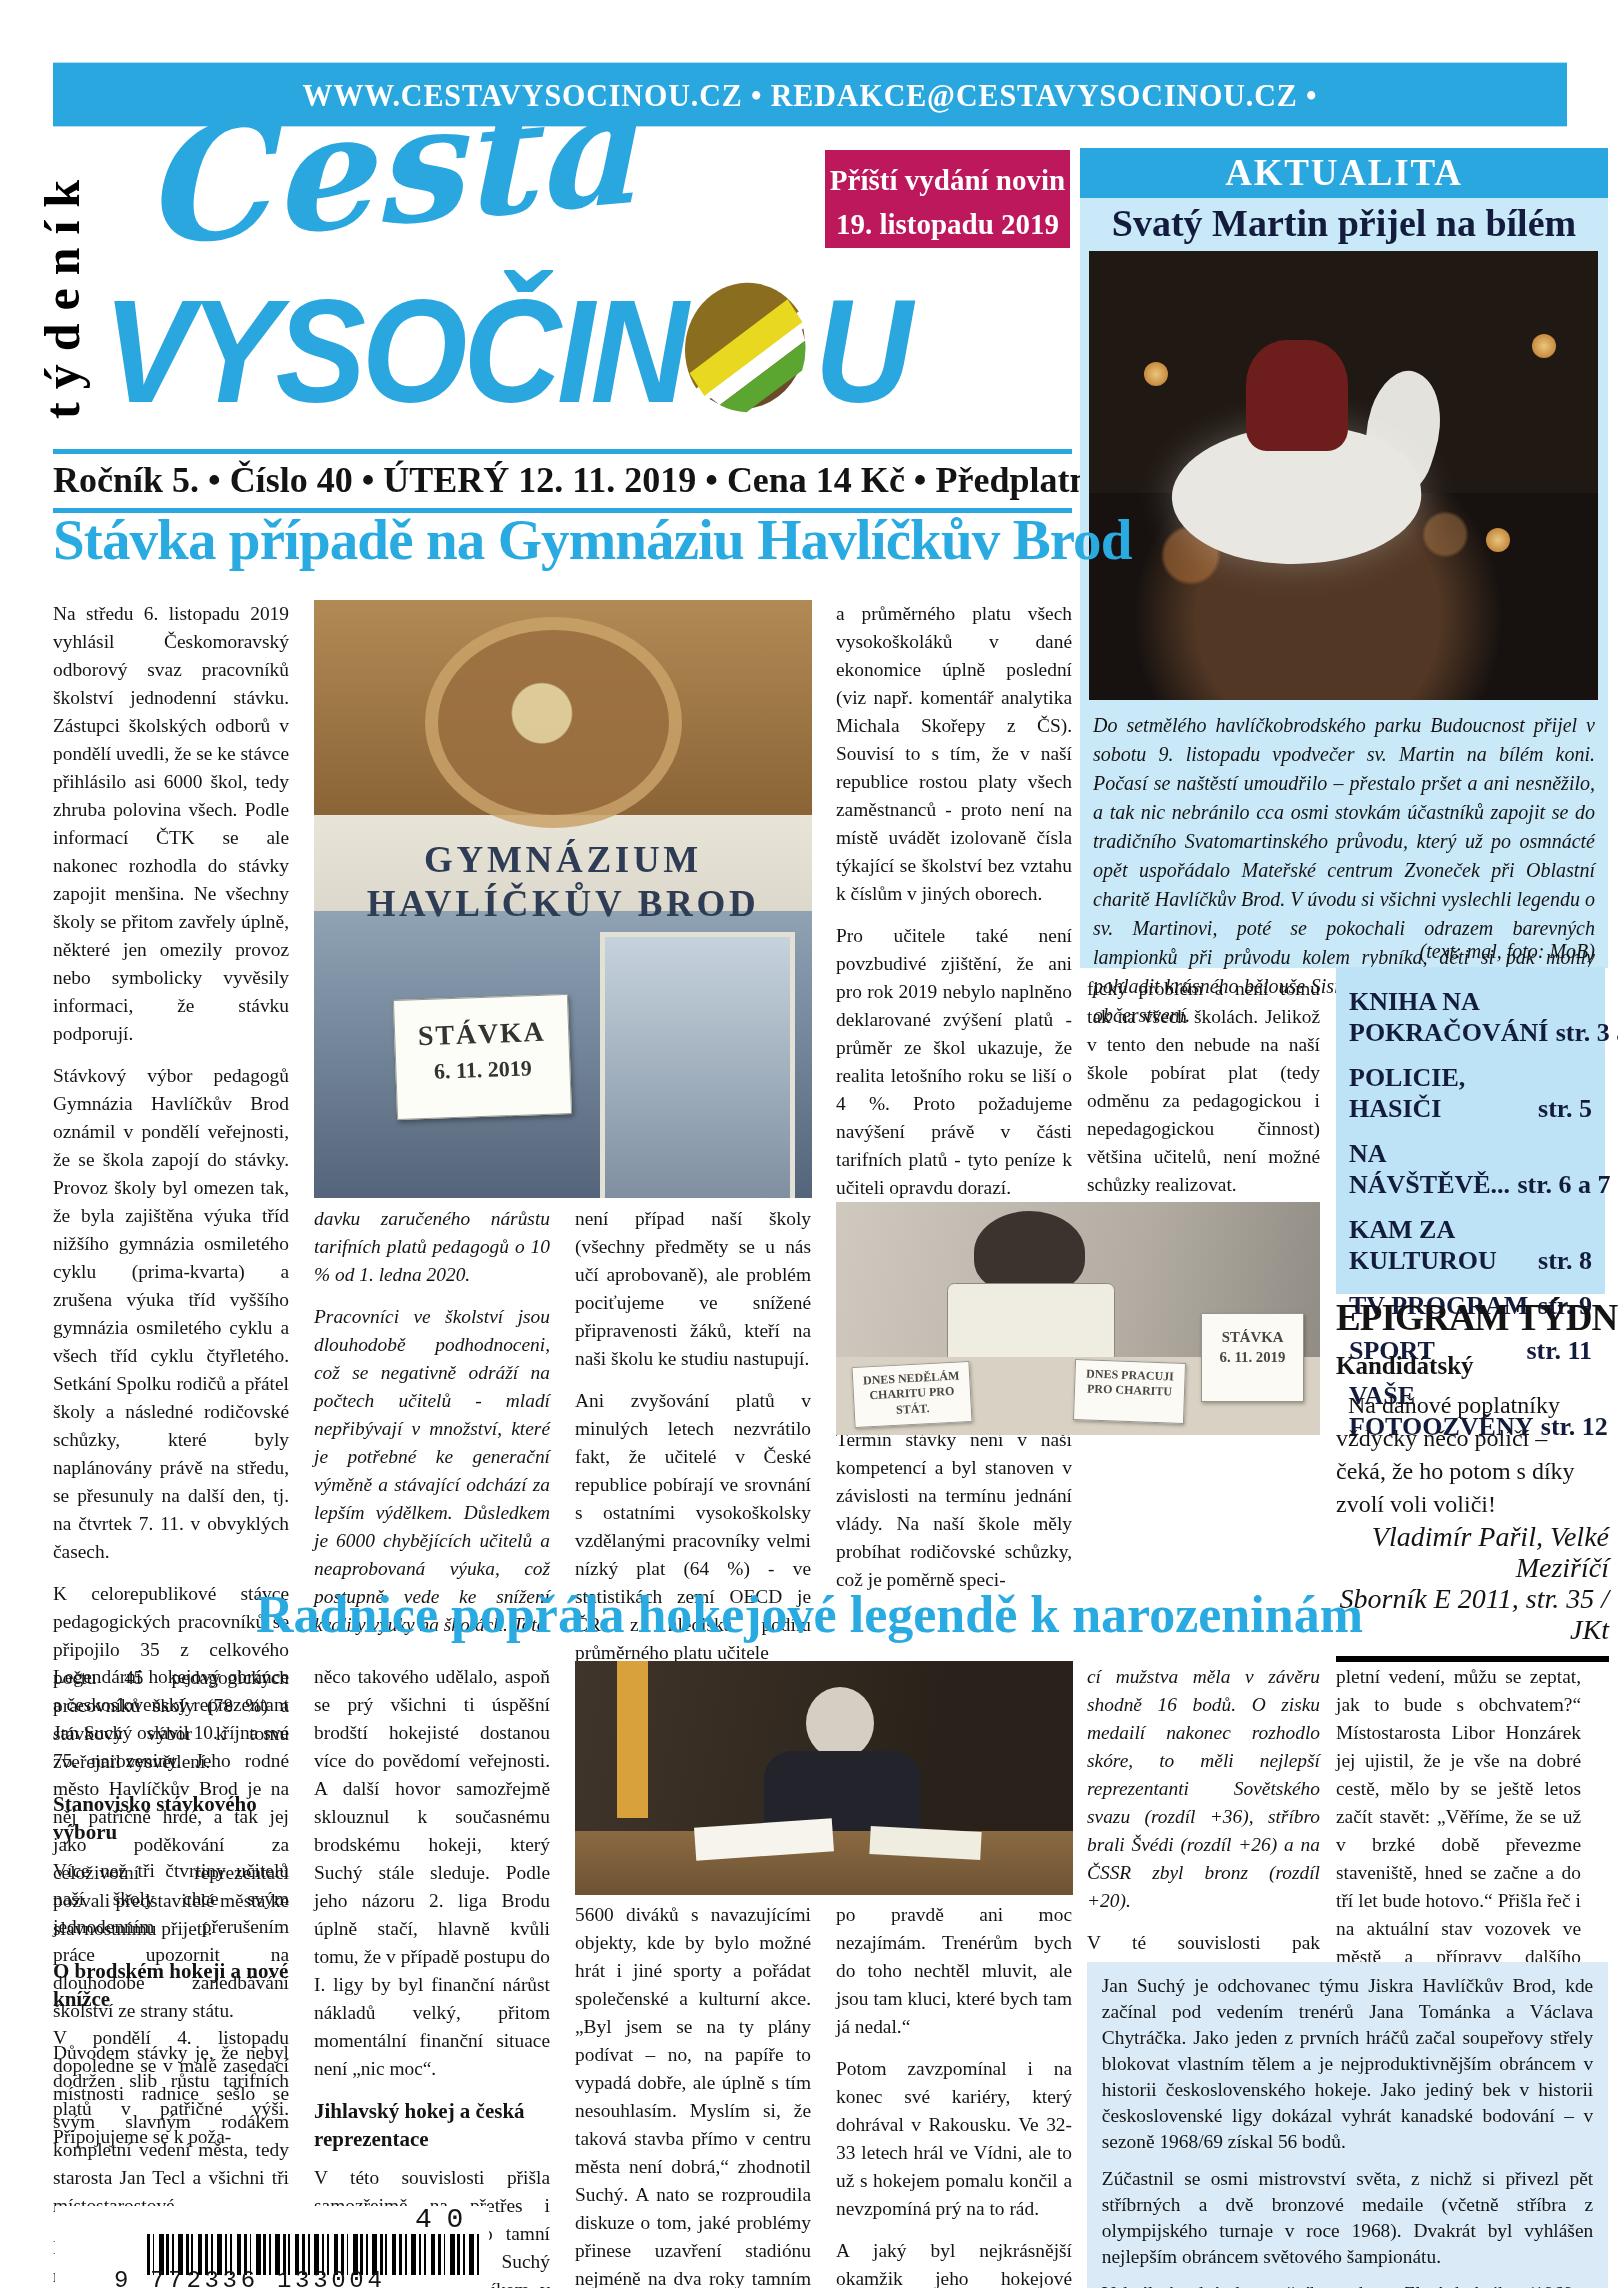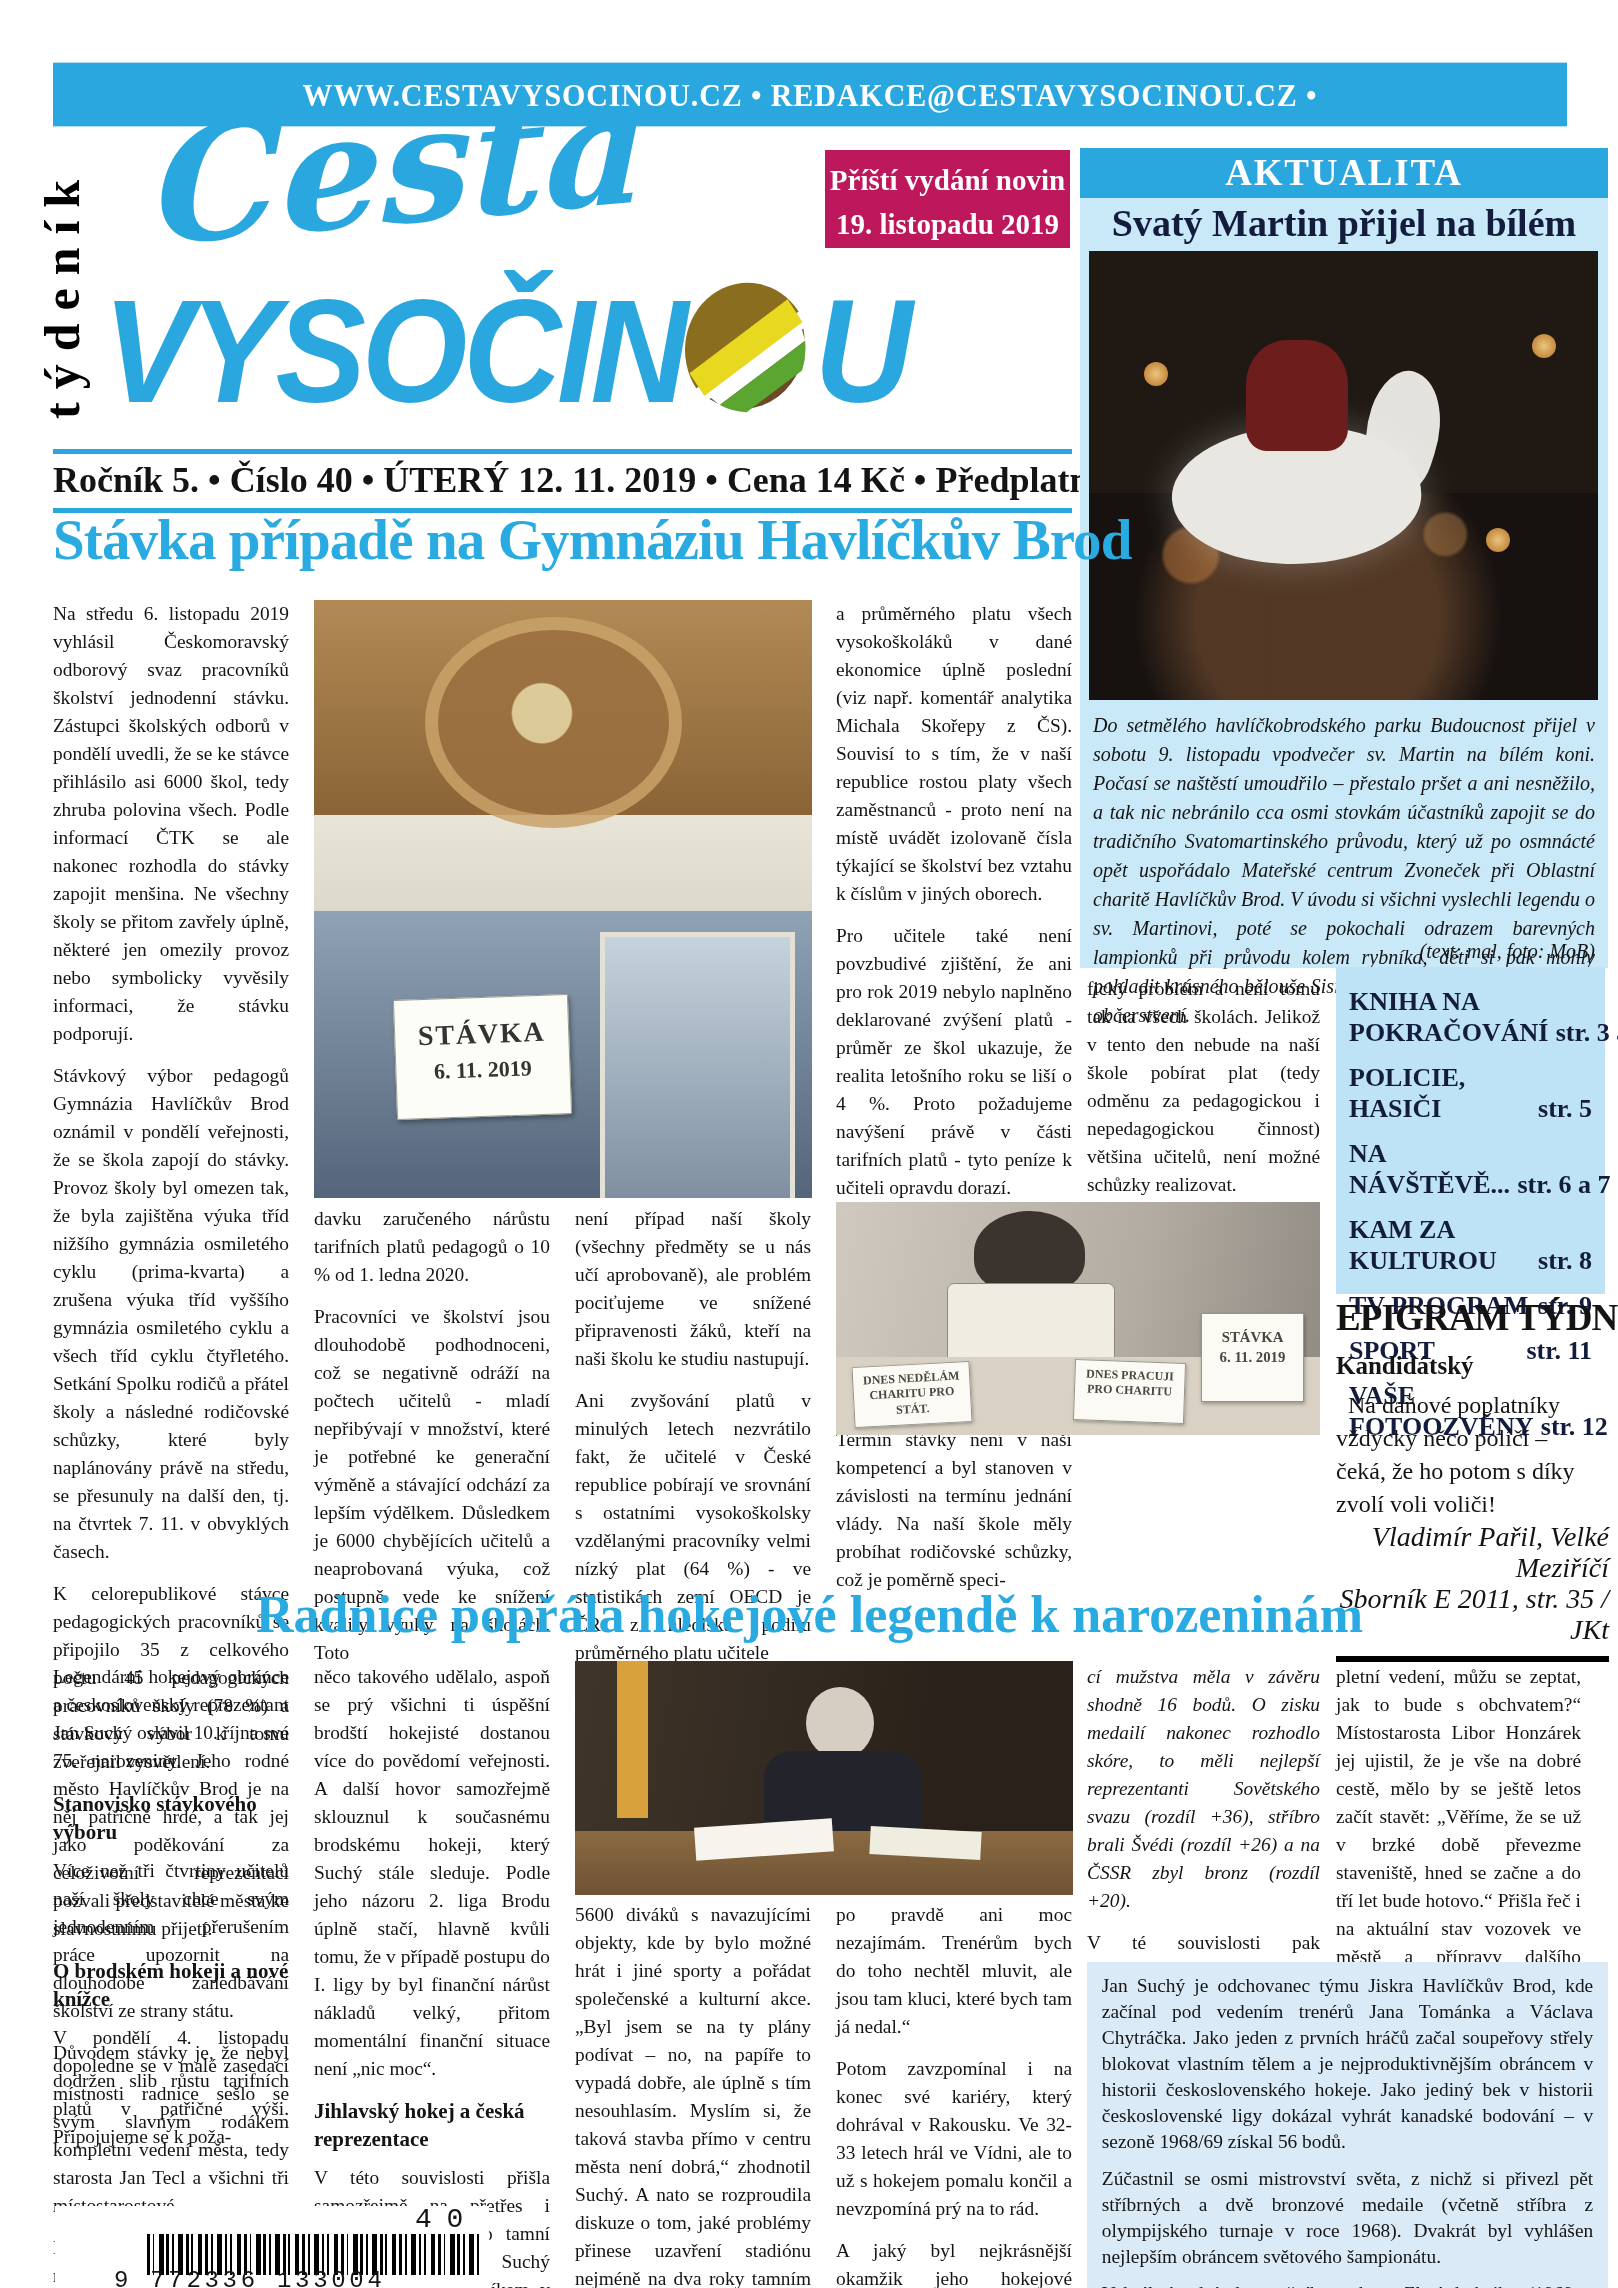--- a/index.html
+++ b/index.html
@@ -179,28 +179,32 @@
     <div class="p">Na středu 6. listopadu 2019 vyhlásil Českomoravský odborový svaz pracovníků školství jednodenní stávku. Zástupci školských odborů v pondělí uvedli, že se ke stávce přihlásilo asi 6000 škol, tedy zhruba polovina všech. Podle informací ČTK se ale nakonec rozhodla do stávky zapojit menšina. Ne všechny školy se přitom zavřely úplně, některé jen omezily provoz nebo symbolicky vyvěsily informaci, že stávku podporují.</div>
     <div class="p">Stávkový výbor pedagogů Gymnázia Havlíčkův Brod oznámil v pondělí veřejnosti, že se škola zapojí do stávky. Provoz školy byl omezen tak, že byla zajištěna výuka tříd nižšího gymnázia osmiletého cyklu (prima-kvarta) a zrušena výuka tříd vyššího gymnázia osmiletého cyklu a všech tříd cyklu čtyřletého. Setkání Spolku rodičů a přátel školy a následné rodičovské schůzky, které byly naplánovány právě na středu, se přesunuly na další den, tj. na čtvrtek 7. 11. v obvyklých časech.</div>
     <div class="p">K celorepublikové stávce pedagogických pracovníků se připojilo 35 z celkového počtu 45 pedagogických pracovníků školy (78 %) a stávkový výbor k tomu zveřejnil vysvětlení.</div>
     <div class="subhead">Stanovisko stávkového výboru</div>
     <div class="p">Více než tři čtvrtiny učitelů naší školy chce svým jednodenním přerušením práce upozornit na dlouhodobé zanedbávání školství ze strany státu.</div>
     <div class="p">Důvodem stávky je, že nebyl dodržen slib růstu tarifních platů v patřičné výši. Připojujeme se k poža-</div>
   </div>
 
   <div class="abs photo gym-photo">
     <div class="gym-emblem"></div>
+    <div class="gym-sign">
+      <div>GYMNÁZIUM</div>
+      <div>HAVLÍČKŮV BROD</div>
+    </div>
     <div class="gym-door"></div>
     <div class="gym-paper">
       <div class="l1">STÁVKA</div>
       <div class="l2">6. 11. 2019</div>
     </div>
   </div>
 
-  <div class="abs col" style="left:314px;top:1205px;width:236px;">
+  <div class="abs col" style="left:314px;top:1205px;width:236px;font-style:italic;">
     <div class="p">davku zaručeného nárůstu tarifních platů pedagogů o 10 % od 1. ledna 2020.</div>
     <div class="p">Pracovníci ve školství jsou dlouhodobě podhodnoceni, což se negativně odráží na počtech učitelů - mladí nepřibývají v množství, které je potřebné ke generační výměně a stávající odchází za lepším výdělkem. Důsledkem je 6000 chybějících učitelů a neaprobovaná výuka, což postupně vede ke snížení kvality výuky na školách. Toto</div>
   </div>
   <div class="abs col" style="left:575px;top:1205px;width:236px;">
     <div class="p">není případ naší školy (všechny předměty se u nás učí aprobovaně), ale problém pociťujeme ve snížené připravenosti žáků, kteří na naši školu ke studiu nastupují.</div>
     <div class="p">Ani zvyšování platů v minulých letech nezvrátilo fakt, že učitelé v České republice pobírají ve srovnání s ostatními vysokoškolsky vzdělanými pracovníky velmi nízký plat (64 %) - ve statistikách zemí OECD je ČR z hlediska podílu průměrného platu učitele</div>
   </div>
 
   <div class="abs col" style="left:836px;top:600px;width:236px;">
     <div class="p">a průměrného platu všech vysokoškoláků v dané ekonomice úplně poslední (viz např. komentář analytika Michala Skořepy z ČS). Souvisí to s tím, že v naší republice rostou platy všech zaměstnanců - proto není na místě uvádět izolovaně čísla týkající se školství bez vztahu k číslům v jiných oborech.</div>

